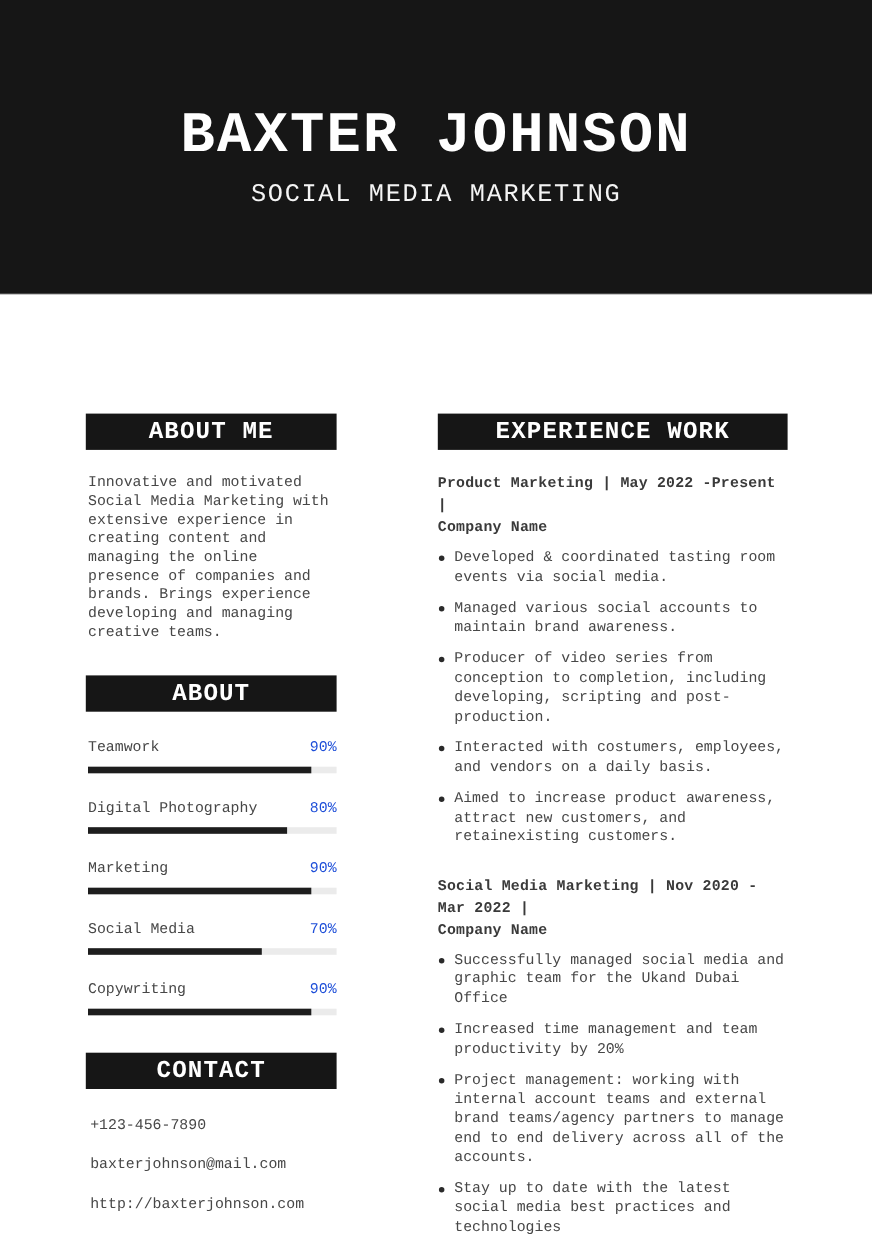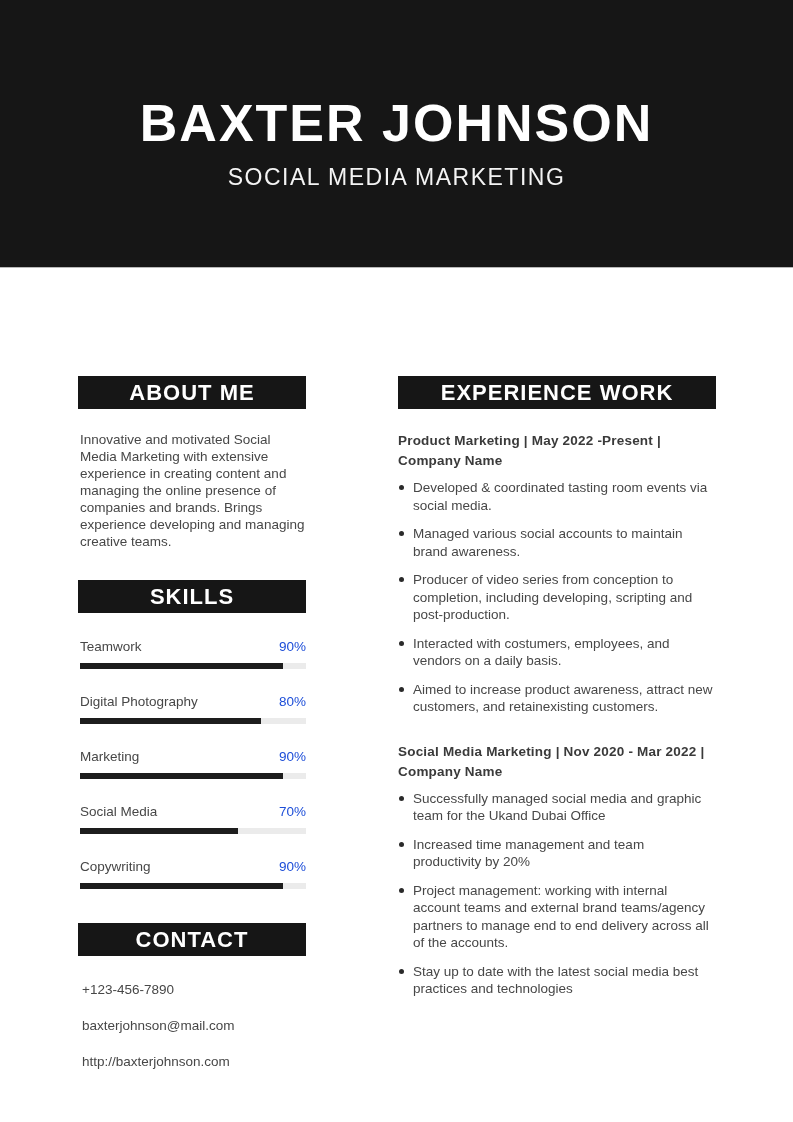--- a/index.html
+++ b/index.html
@@ -2,21 +2,21 @@
 <html style="--header-bg: #161616; --section-bg: #161616; --body-text: #474747; --bar-fill: #1d1d1d; --bar-track: #ebebeb;"><head>
 <meta charset="utf-8">
 <style>
   * { box-sizing: border-box; margin: 0; padding: 0; }
   html, body { background: #ffffff; }
   .page {
     position: relative;
     width: 793px; height: 1122px;
     margin: 0 auto;
     background: #ffffff;
-    font-family: Liberation Sans, sans-serif;
+    font-family: Liberation Mono, monospace;
     overflow: hidden;
   }
   
   .hero {
     height: 267px;
     background: var(--header-bg, #161616);
     color: #ffffff;
     display: flex; flex-direction: column;
     align-items: center; justify-content: center;
     padding-top: 16px;
@@ -109,21 +109,21 @@
   <div class="content">
 
     <aside class="col-left">
 
       <section class="about-section">
         <div class="bar">ABOUT ME</div>
         <p class="about-text">Innovative and motivated Social Media Marketing with extensive experience in creating content and managing the online presence of companies and brands. Brings experience developing and managing creative teams.</p>
       </section>
 
       <section class="skills-section">
-        <div class="bar">SKILLS</div>
+        <div class="bar">ABOUT</div>
         <div id="skills-list">
   <div class="skill">
     <div class="skill-row">
       <span class="skill-label">Teamwork</span>
       <span class="skill-pct">90%</span>
     </div>
     <div class="track">
       <div class="fill" style="width: 90%;"></div>
     </div>
   </div>

